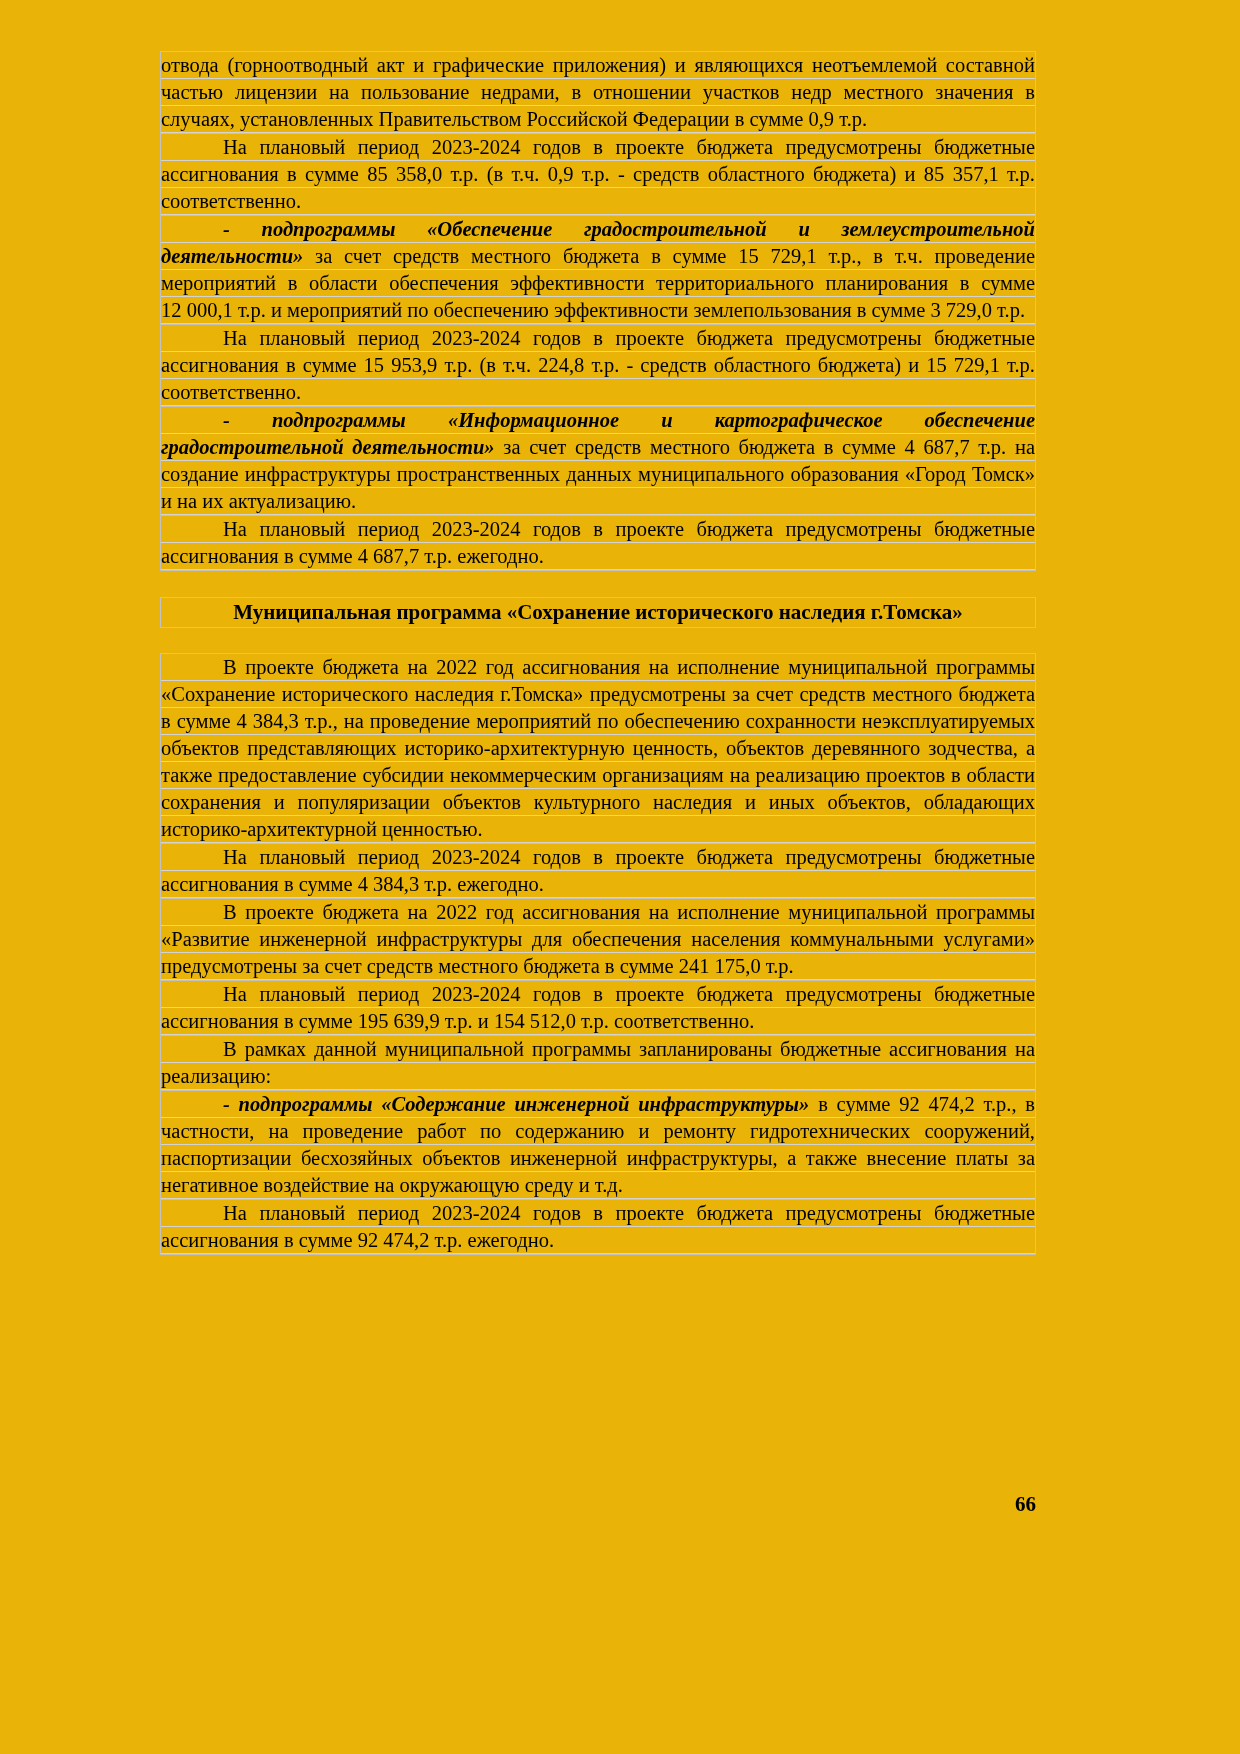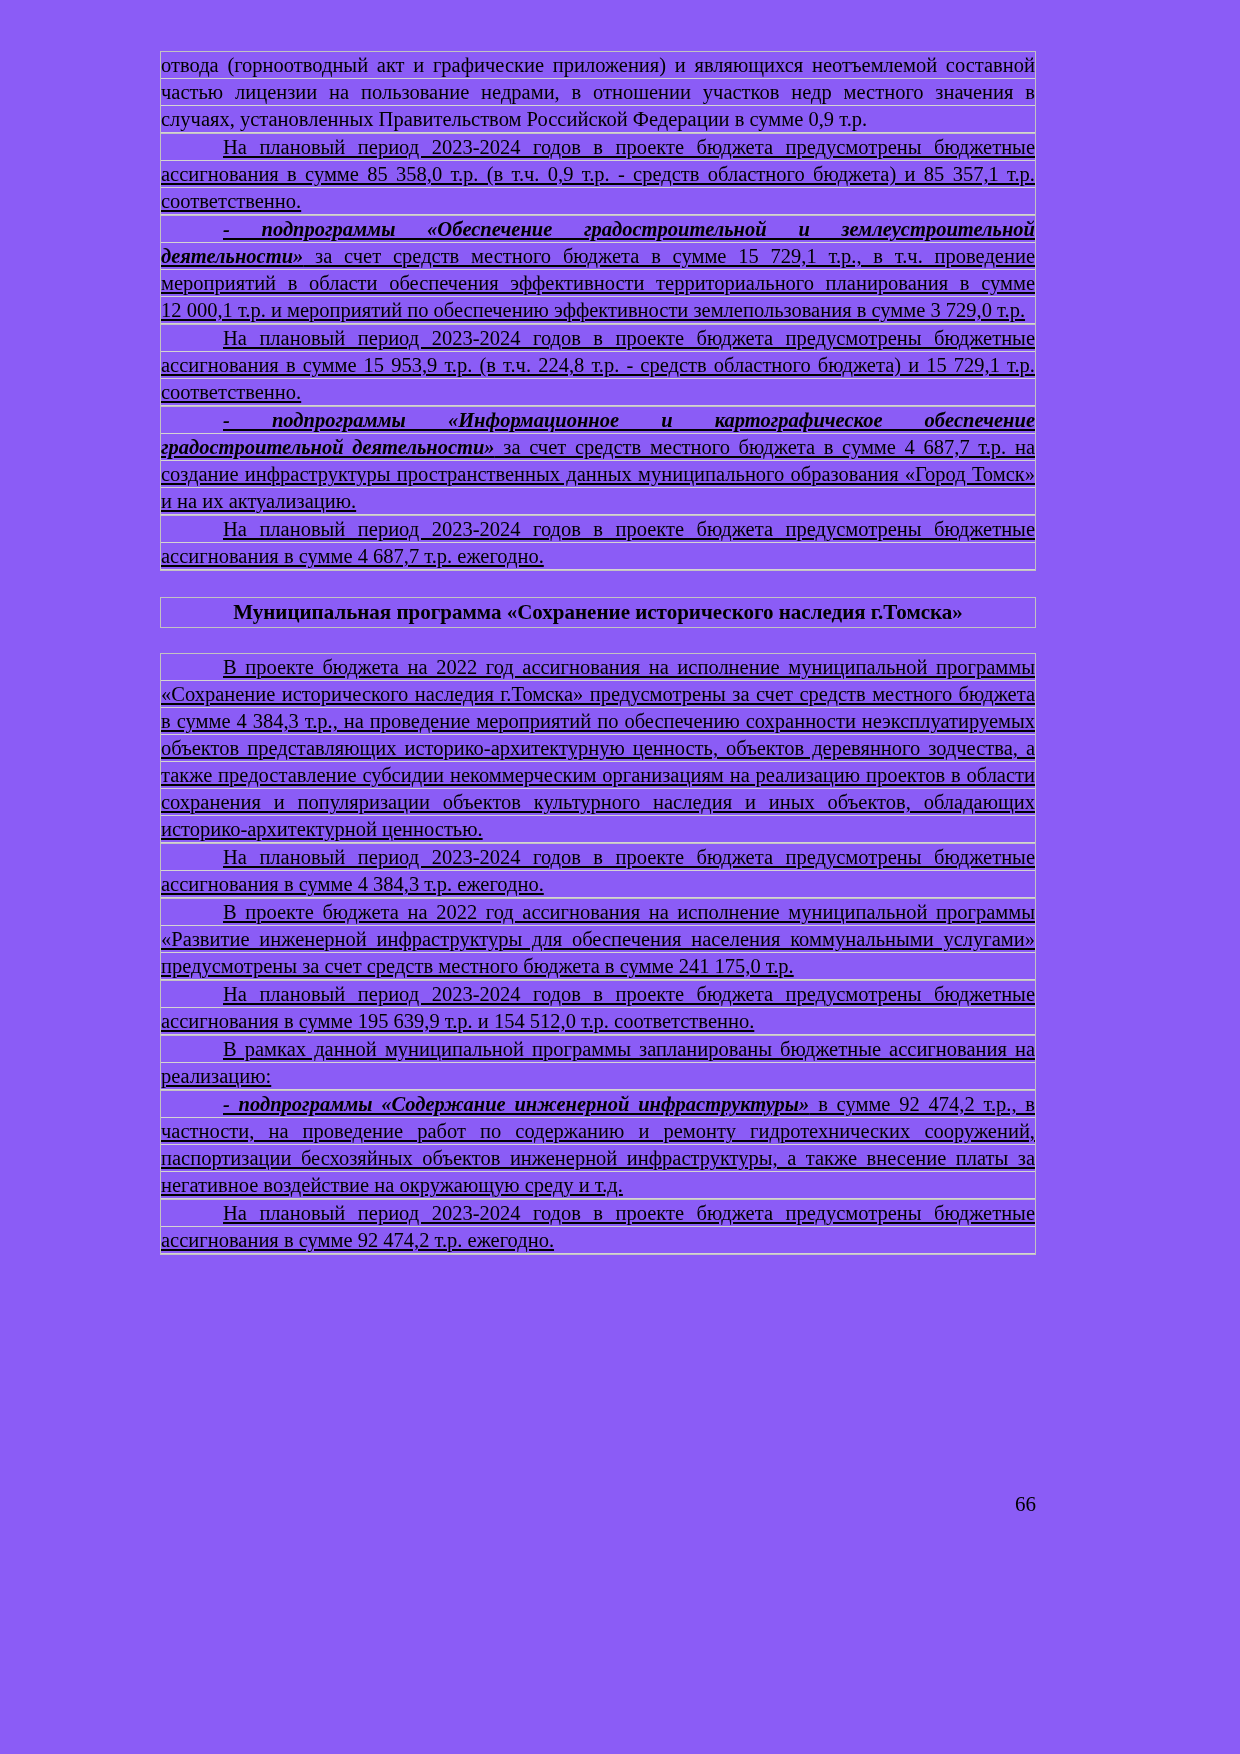--- a/index.html
+++ b/index.html
@@ -13,36 +13,36 @@
     position: relative;
     font-family: "Liberation Serif", "DejaVu Serif", serif;
     color: #000000;
     overflow: hidden;
   }
   .page {
     position: absolute;
     left: 0; top: 0;
     width: 1240px;
     height: 1754px;
-    background: #8b5cf6;
+    background: #eab308;
   }
   .content {
     position: absolute;
     left: 160px;
     top: 52px;
     width: 876px;
   }
   .para {
     margin: 0;
     font-size: 20.5px;
     line-height: 27px;
     text-align: justify;
     box-sizing: border-box;
   }
-  .para.indent { text-indent: 62px; text-decoration: underline; }
+  .para.indent { text-indent: 62px; }
   .lead {
     font-weight: bold;
     font-style: italic;
   }
   
   .boxed {
     border: 1px solid #c3c2c2;
     margin-top: -1px;
     background-origin: padding-box;
     background-image: repeating-linear-gradient(
@@ -66,21 +66,21 @@
     background-image: none;
     border: 1px solid #c3c2c2;
   }
   .page-number {
     position: absolute;
     left: 160px;
     top: 1492px;
     width: 876px;
     text-align: right;
     font-size: 21px;
-    font-weight: normal;
+    font-weight: bold;
   }
 </style>
 </head>
 <body>
 
 <div class="page">
   <div class="content">
       <p class="para boxed"><span>отвода (горноотводный акт и графические приложения) и являющихся неотъемлемой составной частью лицензии на пользование недрами, в отношении участков недр местного значения в случаях, установленных Правительством Российской Федерации в сумме 0,9 т.р.</span></p>
       <p class="para boxed indent"><span>На плановый период 2023-2024 годов в проекте бюджета предусмотрены бюджетные ассигнования в сумме 85&nbsp;358,0 т.р. (в т.ч. 0,9 т.р. - средств областного бюджета) и 85&nbsp;357,1 т.р. соответственно.</span></p>
       <p class="para boxed indent"><span class="lead">- подпрограммы «Обеспечение градостроительной и землеустроительной деятельности»</span><span> за счет средств местного бюджета в сумме 15&nbsp;729,1 т.р., в т.ч. проведение мероприятий в области обеспечения эффективности территориального планирования в сумме 12&nbsp;000,1 т.р. и мероприятий по обеспечению эффективности землепользования в сумме 3&nbsp;729,0 т.р.</span></p>

